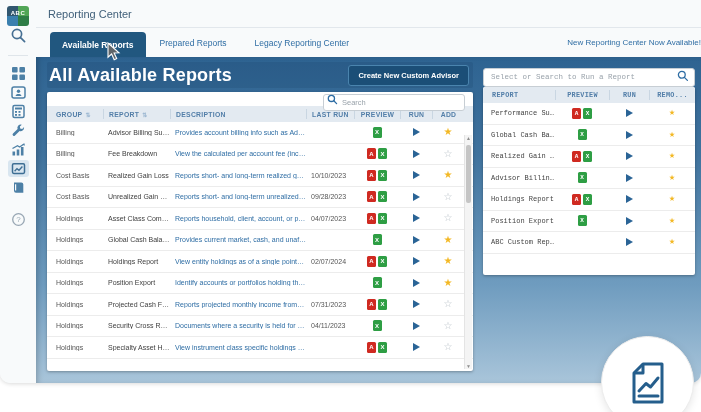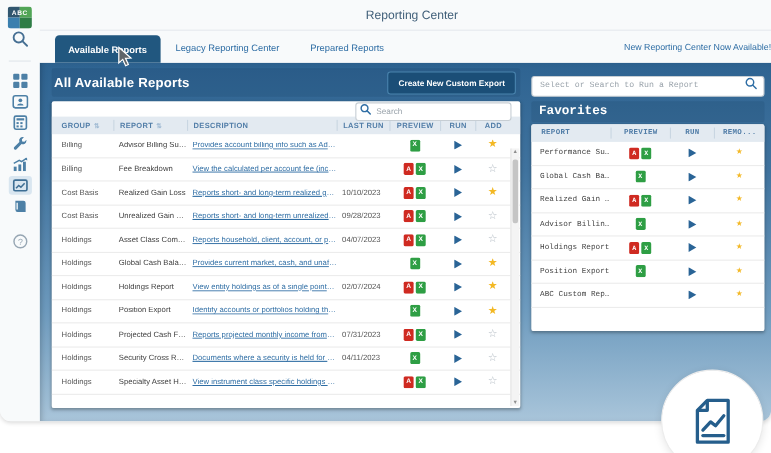--- a/index.html
+++ b/index.html
@@ -17,35 +17,35 @@
   .logo .c1{background:#31566f;} .logo .c2{background:#51a556;} .logo .c3{background:#3a7fae;} .logo .c4{background:#2e7d46;}
   .logo span { position:absolute; left:0; top:4px; width:100%; text-align:center; font-size:6px; font-weight:bold; color:#fff; letter-spacing:.5px; }
   .side-search { margin-top:16px; }
   .side-divider { width:20px; height:1px; background:#dfe5ea; margin:10px 0 8px 0; }
   .side-icon { width:21px; height:17px; display:flex; align-items:center; justify-content:center; border-radius:3px; margin:1px 0; cursor:pointer; }
   .side-icon.active { background:#d9e6f0; }
   .side-help { margin-top:14px; }
 
   
   .topbar { position:absolute; left:36px; top:0; width:665px; height:28px; background:#f8fafb; border-bottom:1px solid #e2e7ec; z-index:4; }
-  .app-title { margin-left:12px; line-height:28px; font-size:11px; color:#41607a;text-align:center; }
+  .app-title { margin-left:12px; line-height:28px; font-size:11px; color:#41607a; }
 
   
   .tabbar { position:absolute; left:36px; top:28px; width:665px; height:29px; background:#f8fafb; z-index:4; display:flex; align-items:flex-end; }
   .tab { font-size:8.5px; color:#2e6da4; padding:0 14px; height:29px; display:flex; align-items:center; cursor:pointer; }
   .tab.active { background:#21577f; color:#ffffff; font-weight:bold; border-radius:4px 4px 0 0; height:25px; margin-left:14px; padding:0 12px; }
   .notification { margin-left:auto; align-self:center; font-size:8px; color:#2e6da4; cursor:pointer; }
 
   
   .content { position:absolute; left:36px; top:57px; width:665px; height:326px; background:linear-gradient(180deg,#2e6391 0%, #40739e 30%, #6f9cbf 70%, #a9c5da 100%); box-shadow:inset 4px 0 6px -3px rgba(0,0,0,.25); }
 
   
   .main-area { position:absolute; left:11px; top:0; width:426px; }
   .title-row { margin-top:5px; height:26px; display:flex; align-items:center; background:rgba(10,40,70,.12); border-radius:2px; padding:0 4px 0 2px; }
-  .title-row h2 { font-size:12px; font-weight:bold; color:#ffffff; letter-spacing:.2px; }
+  .title-row h2 { font-size:18px; font-weight:bold; color:#ffffff; letter-spacing:.2px; }
   .create-btn { margin-left:auto; background:#1b4e77; border:1px solid #47260; border:1px solid #4a84ae; color:#fff; font-size:7.5px; font-weight:bold; padding:5px 9px; border-radius:3px; cursor:pointer; font-family:inherit; }
   .panel { background:#fff; border-radius:2px; box-shadow:0 1px 3px rgba(0,0,0,.3); }
   .main-panel { margin-top:4px; height:279px; position:relative; overflow:hidden; }
   .search-row { height:14px; display:flex; align-items:center; justify-content:flex-end; padding-right:8px; }
   .search-box { position:relative; width:142px; height:17px; }
   .search-box input { width:100%; height:100%; border:1px solid #c7ced4; border-radius:3px; font-family:inherit; font-size:7.5px; color:#444; padding-left:18px; outline:none; }
   .search-box .mag { position:absolute; left:4px; top:3px; }
   input::placeholder { color:#9aa3ab; }
 
   .thead { height:16px; background:#e3eaf1; display:flex; align-items:center; font-size:6.8px; font-weight:bold; color:#527ea8; letter-spacing:.3px; }
@@ -182,31 +182,31 @@
           </svg>
       </div>
     </aside>
 
     <header class="topbar">
       <div class="app-title">Reporting Center</div>
     </header>
 
     <nav class="tabbar">
       <div class="tab active">Available Reports</div>
+      <div class="tab">Prepared Reports</div>
       <div class="tab">Legacy Reporting Center</div>
-      <div class="tab">Prepared Reports</div>
       <span class="notification">New Reporting Center Now Available!</span>
     </nav>
 
     <main class="content">
 
       <section class="main-area">
         <div class="title-row">
           <h2>All Available Reports</h2>
-          <button class="create-btn">Create New Custom Export</button>
+          <button class="create-btn">Create New Custom Advisor</button>
         </div>
         <div class="panel main-panel">
           <div class="search-row">
             <div class="search-box">
               <span class="mag">
                 <svg width="11" height="11" viewBox="0 0 11 11">
                     <circle cx="4.4" cy="4.4" r="3.1" fill="none" stroke="#2e6da4" stroke-width="1.3"></circle>
                     <line x1="6.8" y1="6.8" x2="9.6" y2="9.6" stroke="#2e6da4" stroke-width="1.3" stroke-linecap="round"></line>
                   </svg>
               </span>
@@ -429,23 +429,20 @@
       <section class="fav-area">
         <div class="fav-search">
           <input type="text" placeholder="Select or Search to Run a Report" style="">
           <span class="mag">
             <svg width="12" height="12" viewBox="0 0 12 12">
                 <circle cx="4.8" cy="4.8" r="3.4" fill="none" stroke="#2e6da4" stroke-width="1.3"></circle>
                 <line x1="7.4" y1="7.4" x2="10.4" y2="10.4" stroke="#2e6da4" stroke-width="1.3" stroke-linecap="round"></line>
               </svg>
           </span>
         </div>
-        <div class="fav-title-row">
-          <h2>Favorites</h2>
-        </div>
         <div class="panel fav-panel">
           <div class="thead">
             <div class="hcell fcol-report">REPORT</div>
             <div class="hcell fcol-preview">PREVIEW</div>
             <div class="hcell fcol-run">RUN</div>
             <div class="hcell fcol-remove">REMO...</div>
           </div>
           <div class="tbody">
   <div class="frow">
     <div class="cell fcol-report">Performance Summary</div>

